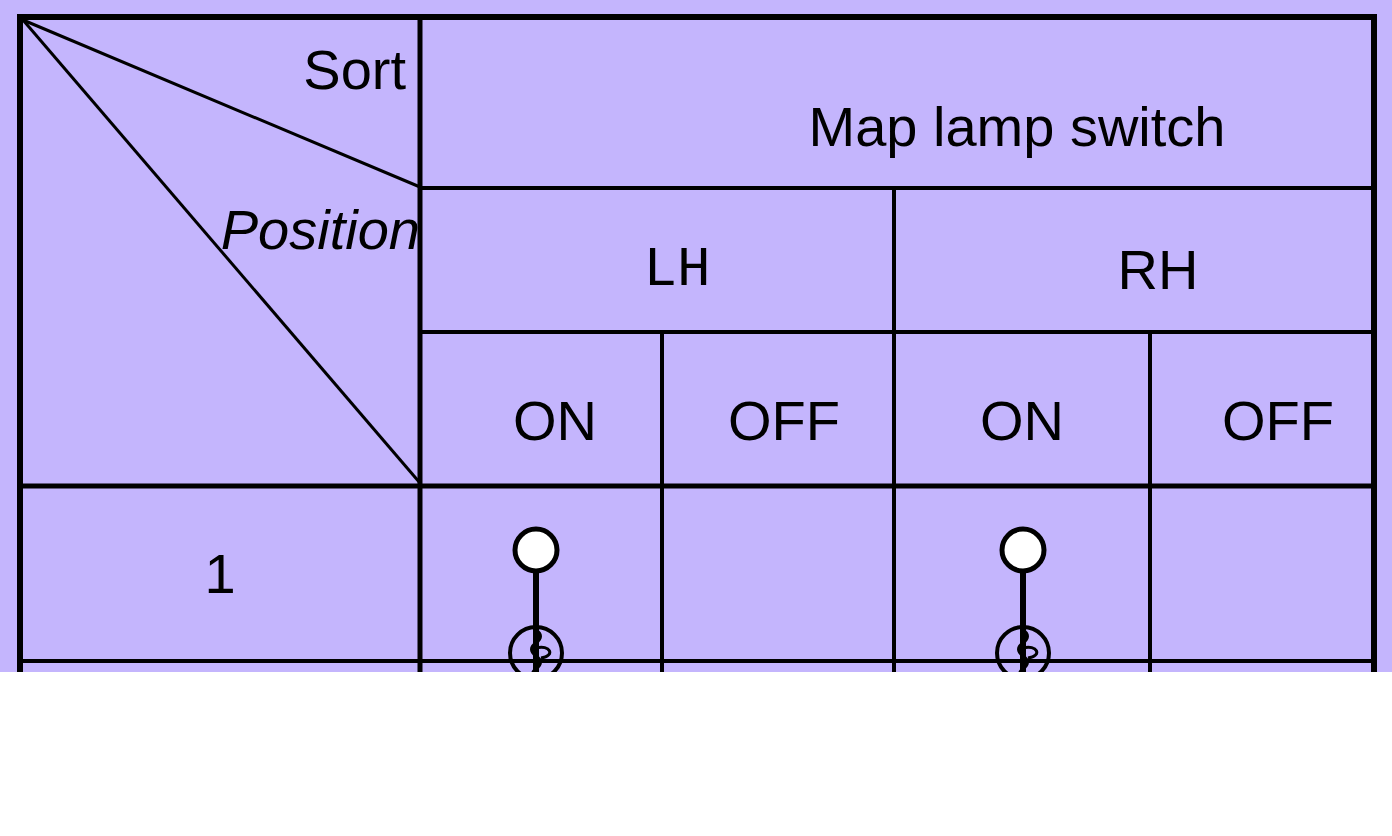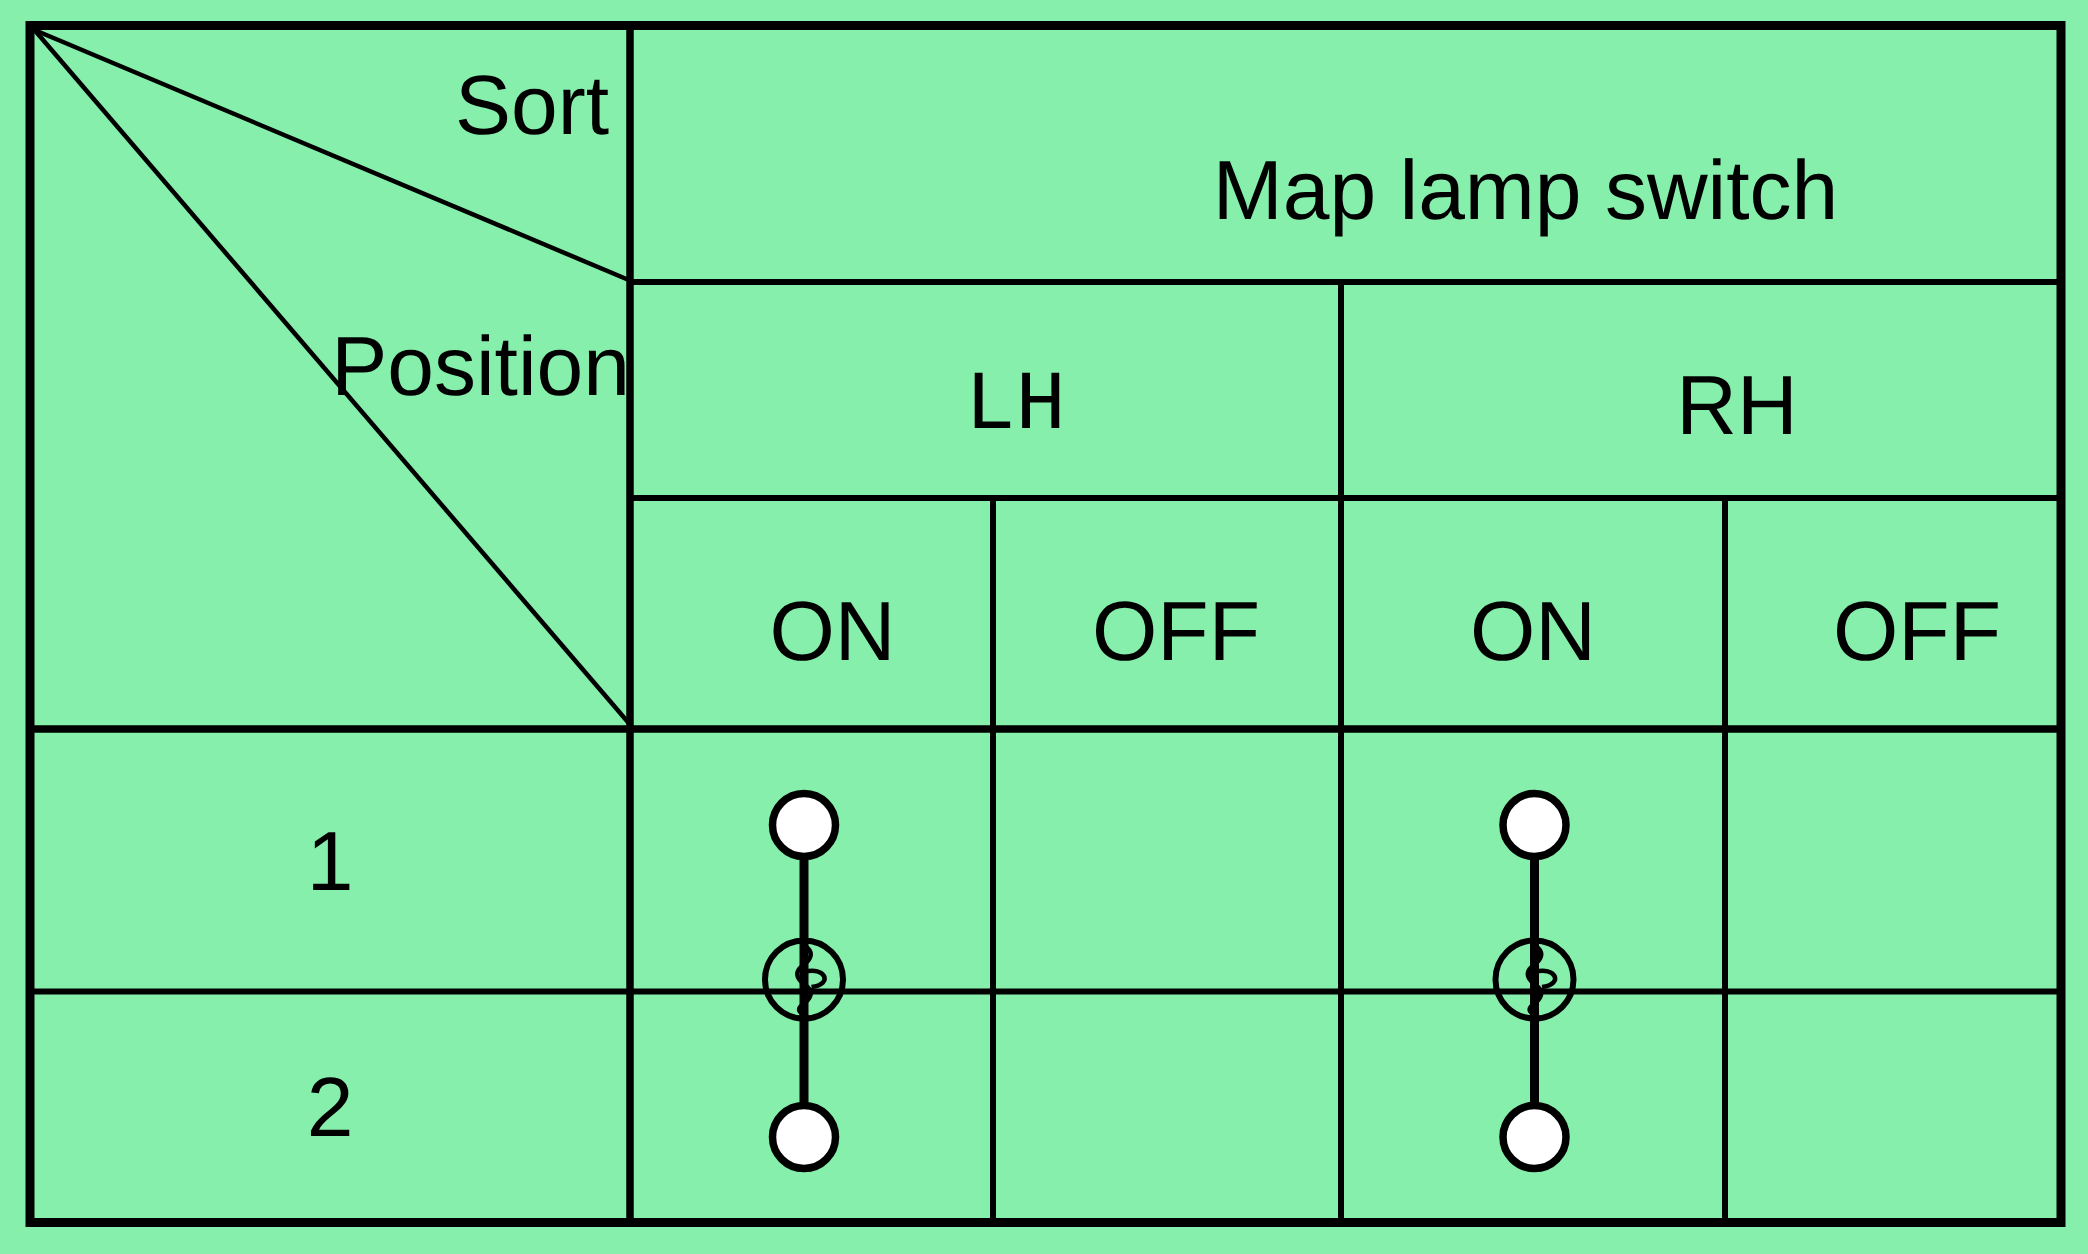--- a/index.html
+++ b/index.html
@@ -1,17 +1,17 @@
 <!DOCTYPE html>
 <html><head>
 <meta charset="utf-8">
 <style>
   html,body{margin:0;padding:0;background:#ffffff;}
   .stage{
-    position:relative;width:1392px;height:836px;background:#86efac;
+    position:relative;width:1392px;height:672px;background:#c4b5fd;
     font-family:"Liberation Sans", sans-serif;color:#000;overflow:hidden;
   }
   .grid-svg{position:absolute;left:0;top:0;}
   .cell{
     position:absolute;display:flex;align-items:center;justify-content:center;
     font-size:56px;line-height:1;white-space:nowrap;color:#000;
   }
   .align-right{justify-content:flex-end;}
   .align-left{justify-content:flex-start;}
 </style>
@@ -48,21 +48,21 @@
     <g>
       <line x1="1023" y1="571" x2="1023" y2="737" stroke="#000" stroke-width="6"></line>
       <circle cx="1023" cy="550" r="21" fill="#fff" stroke="#000" stroke-width="5"></circle>
       <circle cx="1023" cy="758" r="21" fill="#fff" stroke="#000" stroke-width="5"></circle>
       <circle cx="1023" cy="653" r="26" fill="none" stroke="#000" stroke-width="4"></circle>
       <path d="M1023 630 q9 6 0 13 q-9 6 0 13 q9 6 0 13 q-6 4 -1 7 M1023 648 c14 -4 20 8 5 10" fill="none" stroke="#000" stroke-width="3"></path>
     </g>
   </svg>
 
   <div class="cell align-right" style="left:20px;top:32px;width:386px;height:76px;padding-right:8px;">Sort</div>
-  <div class="cell align-right" style="left:20px;top:208px;width:400px;height:72px;">Position</div>
+  <div class="cell align-right" style="left:20px;top:194px;width:400px;height:72px;font-style:italic;">Position</div>
 
   <div class="cell" style="left:420px;top:17px;width:954px;height:171px;padding-left:120px;padding-top:24px;">Map lamp switch</div>
 
   <div class="cell" style="left:420px;top:188px;width:474px;height:144px;padding-left:20px;padding-top:10px;font-family:Liberation Mono, monospace;">LH</div>
   <div class="cell" style="left:894px;top:188px;width:480px;height:144px;padding-left:24px;padding-top:10px;">RH</div>
 
   <div class="cell" style="left:420px;top:332px;width:242px;height:154px;padding-left:14px;padding-top:12px;">ON</div>
   <div class="cell" style="left:662px;top:332px;width:232px;height:154px;padding-left:6px;padding-top:12px;">OFF</div>
   <div class="cell" style="left:894px;top:332px;width:256px;height:154px;padding-top:12px;">ON</div>
   <div class="cell" style="left:1150px;top:332px;width:224px;height:154px;padding-left:16px;padding-top:12px;">OFF</div>

